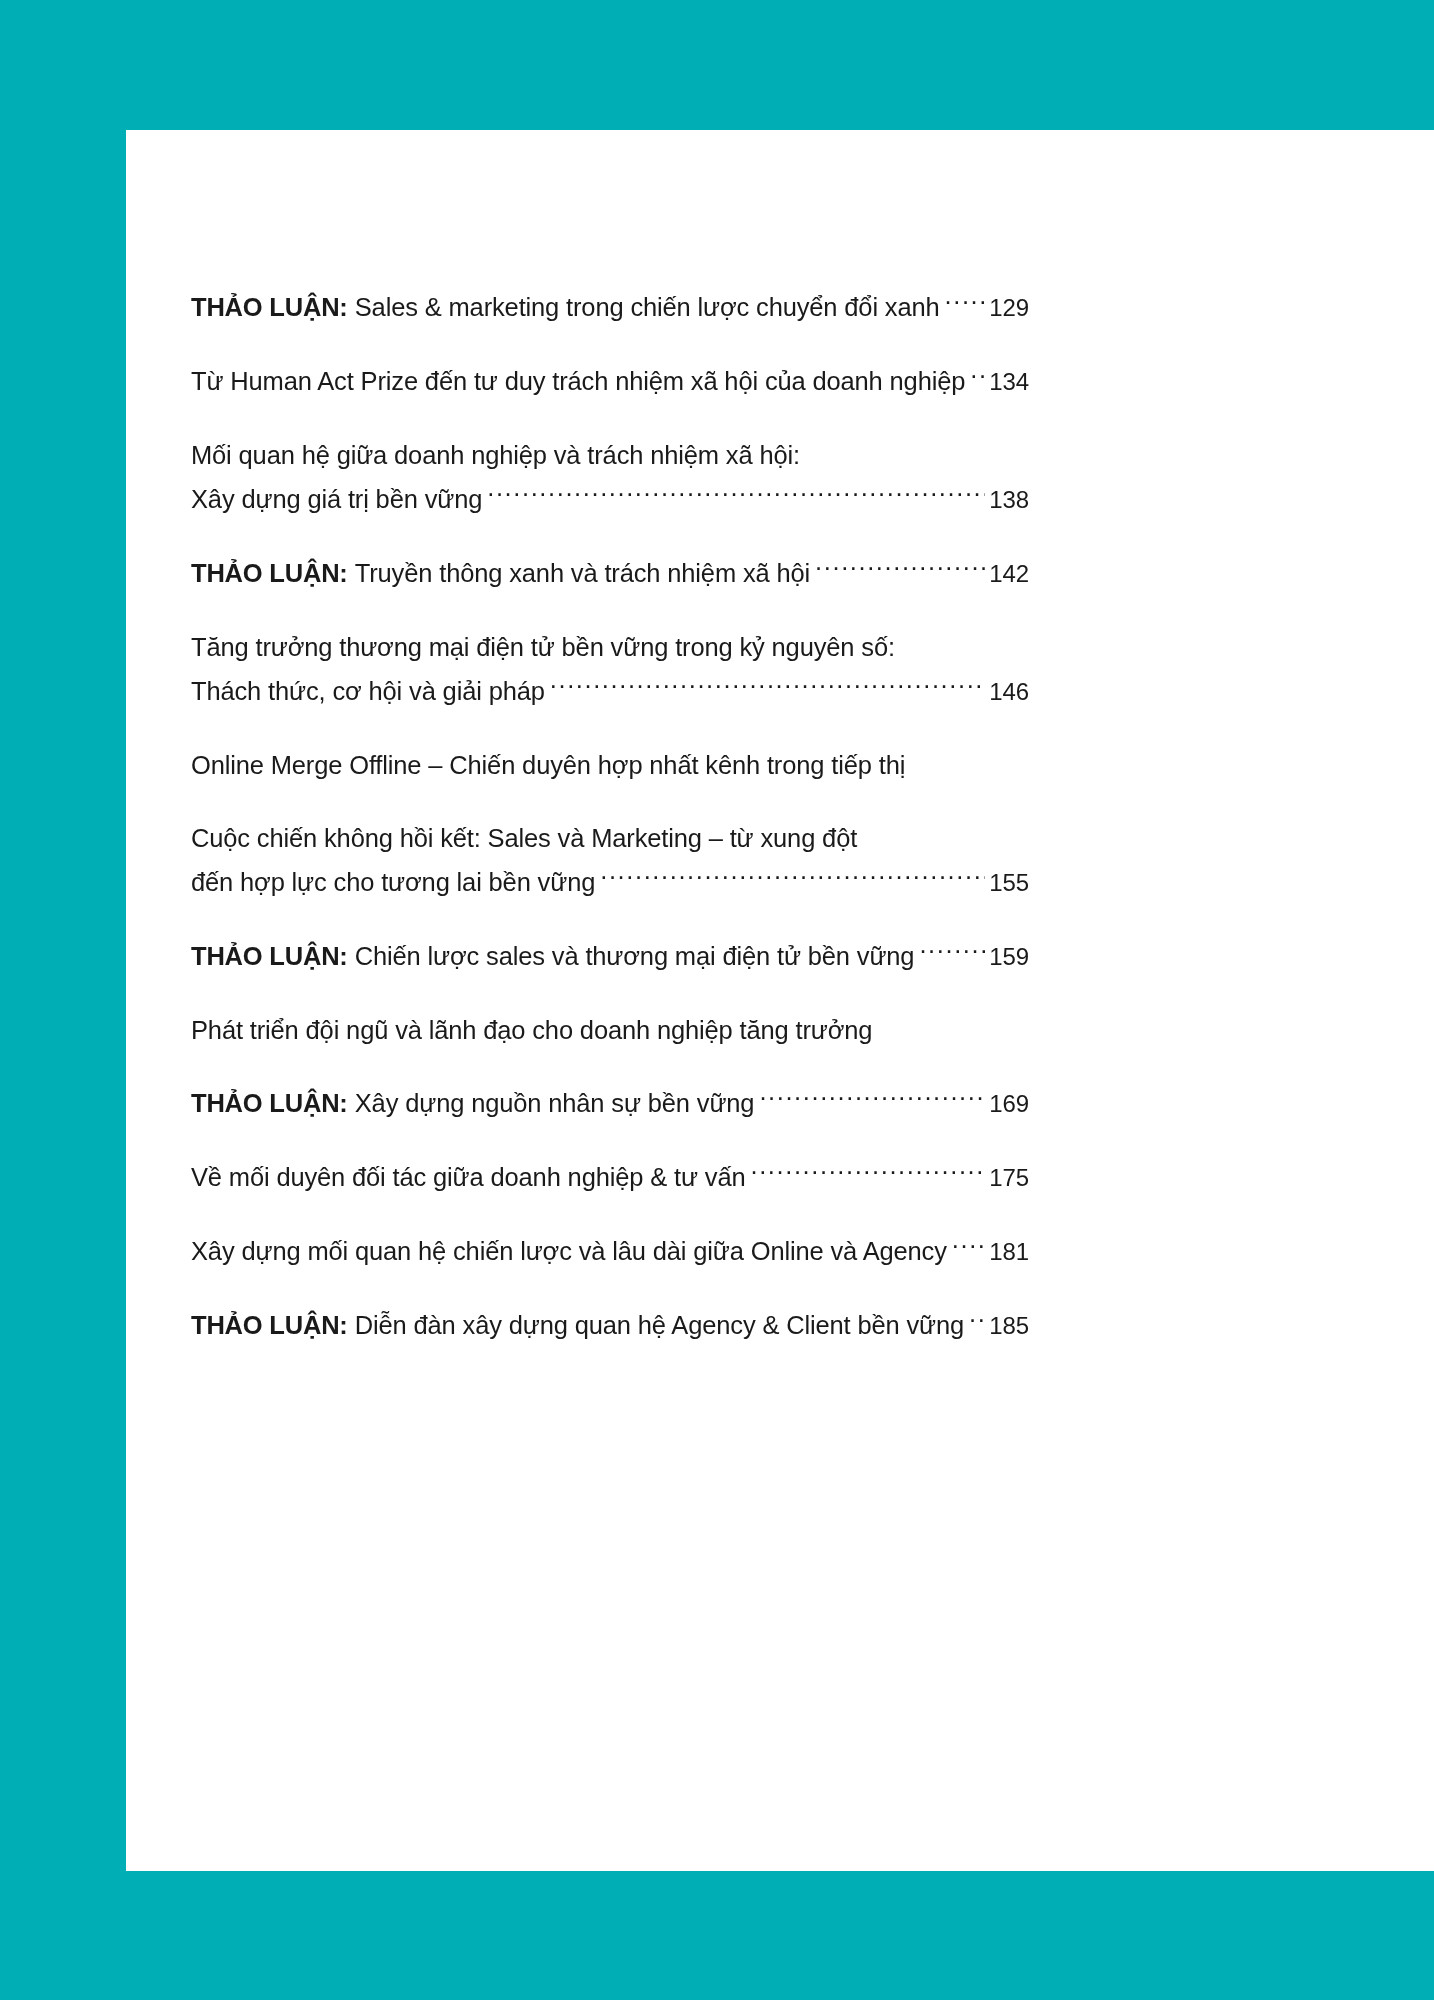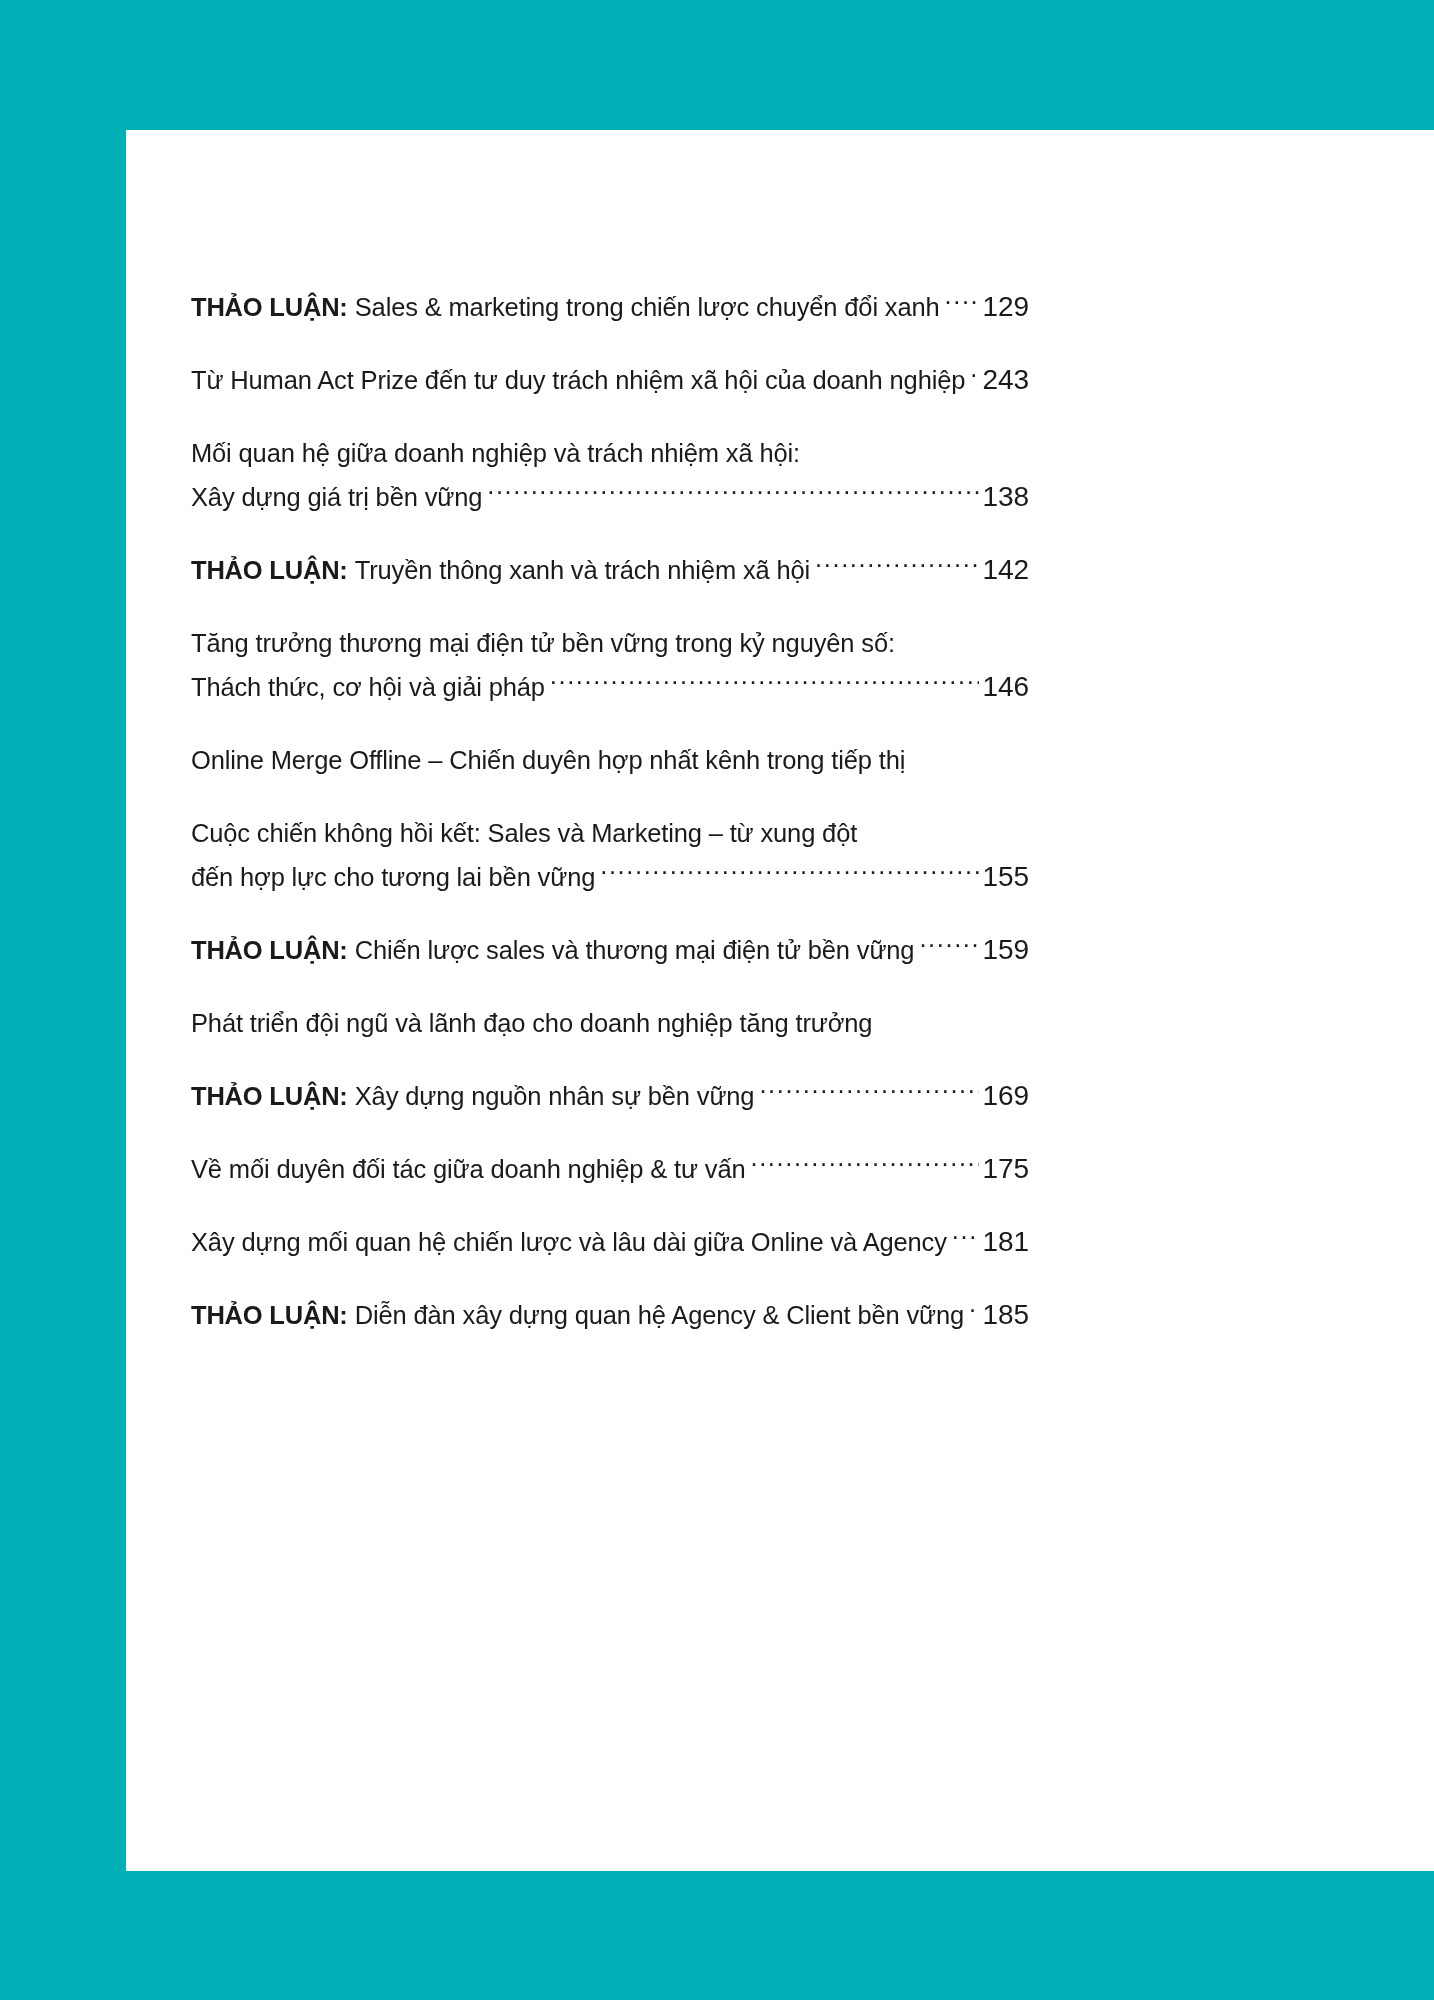--- a/index.html
+++ b/index.html
@@ -87,21 +87,21 @@
     color: #1A1A1A;
     white-space: nowrap;
   }
   
   .no-leader {
     flex: 1 1 auto;
   }
 
   .page-num {
     flex: 0 0 auto;
-    font-size: 28px;
+    font-size: 24px;
     padding-left: 2px;
     letter-spacing: -0.1px;
   }
 </style>
 </head>
 <body>
 
 <div id="page-frame">
   <div id="paper">
     <div id="toc">
@@ -110,21 +110,21 @@
             <span class="label-bold">THẢO LUẬN:</span>
             <span class="title-text">Sales &amp; marketing trong chiến lược chuyển đổi xanh</span>
             <span class="leader"></span>
             <span class="page-num">129</span>
           </div>
         </div>
         <div class="toc-entry">
           <div class="toc-line">
             <span class="title-text">Từ Human Act Prize đến tư duy trách nhiệm xã hội của doanh nghiệp</span>
             <span class="leader"></span>
-            <span class="page-num">243</span>
+            <span class="page-num">134</span>
           </div>
         </div>
         <div class="toc-entry">
           <div class="toc-line">
             <span class="title-text">Mối quan hệ giữa doanh nghiệp và trách nhiệm xã hội:</span>
             <span class="no-leader"></span>
           </div>
           <div class="toc-line">
             <span class="title-text">Xây dựng giá trị bền vững</span>
             <span class="leader"></span>

